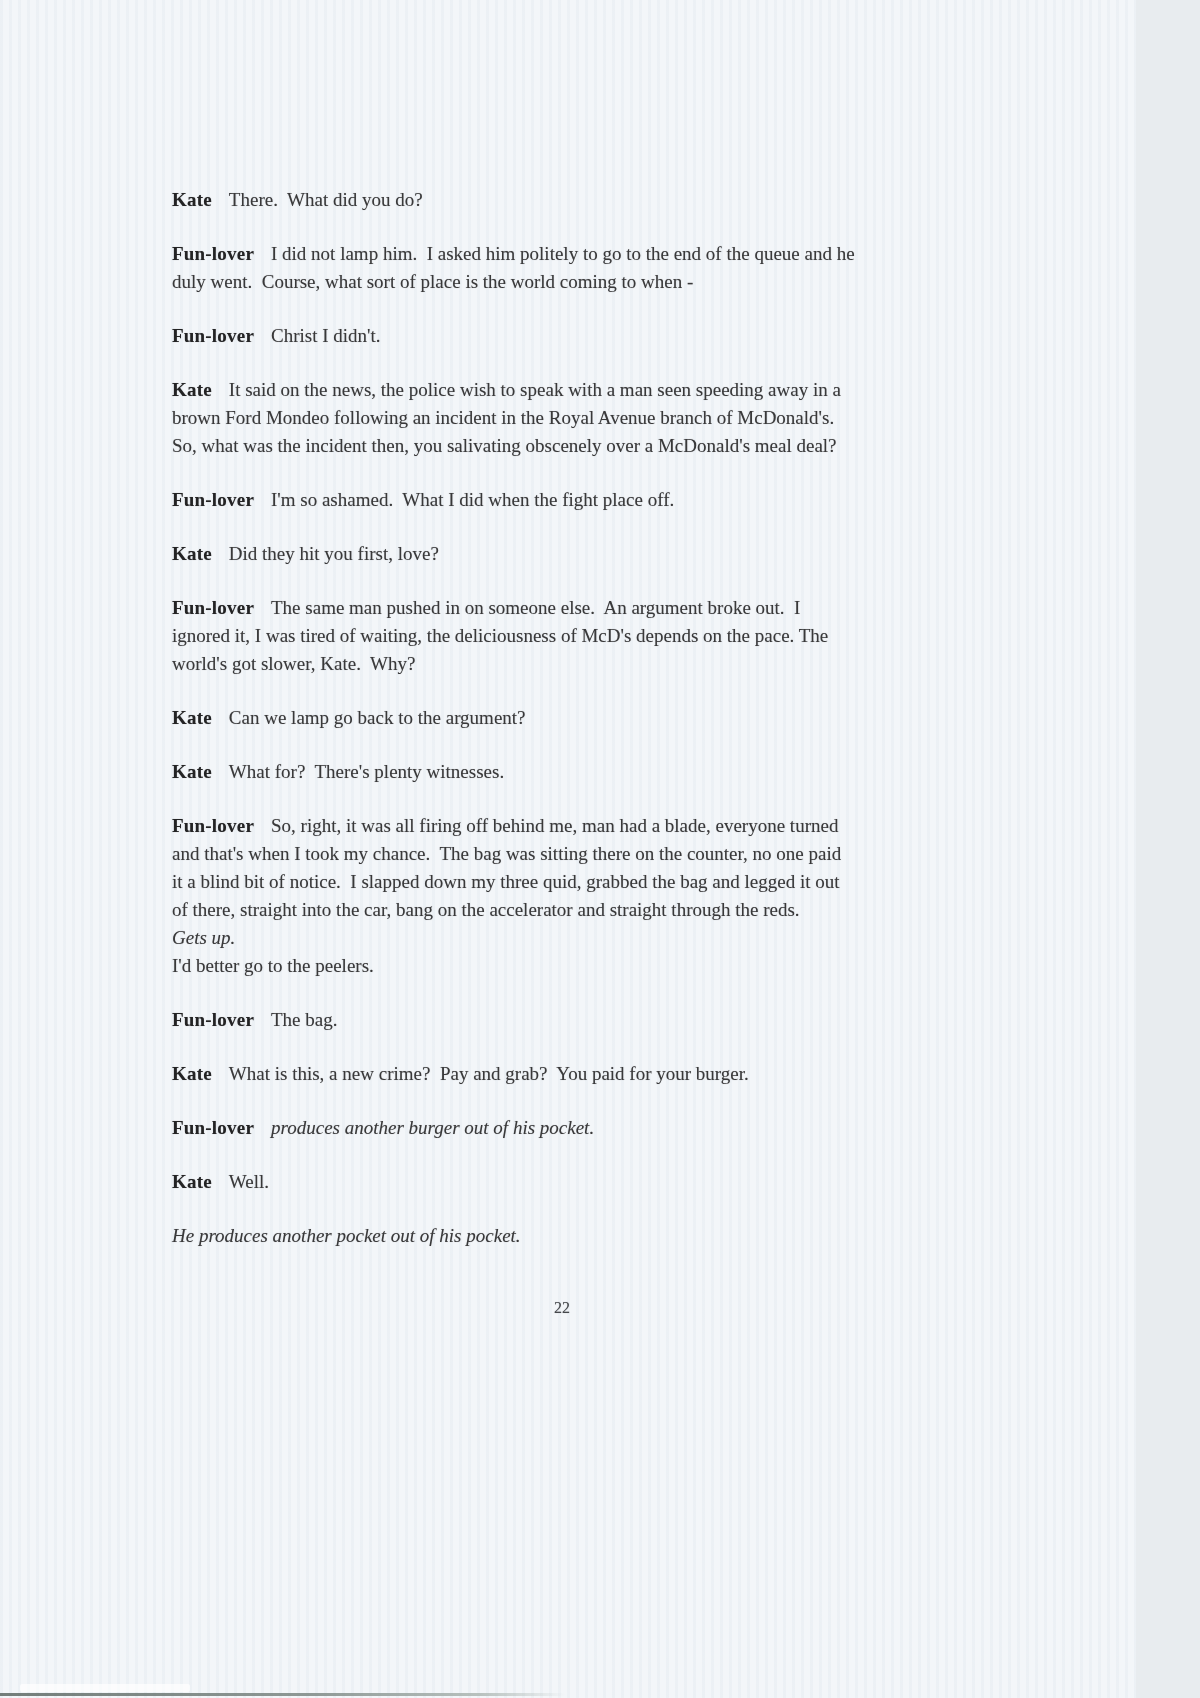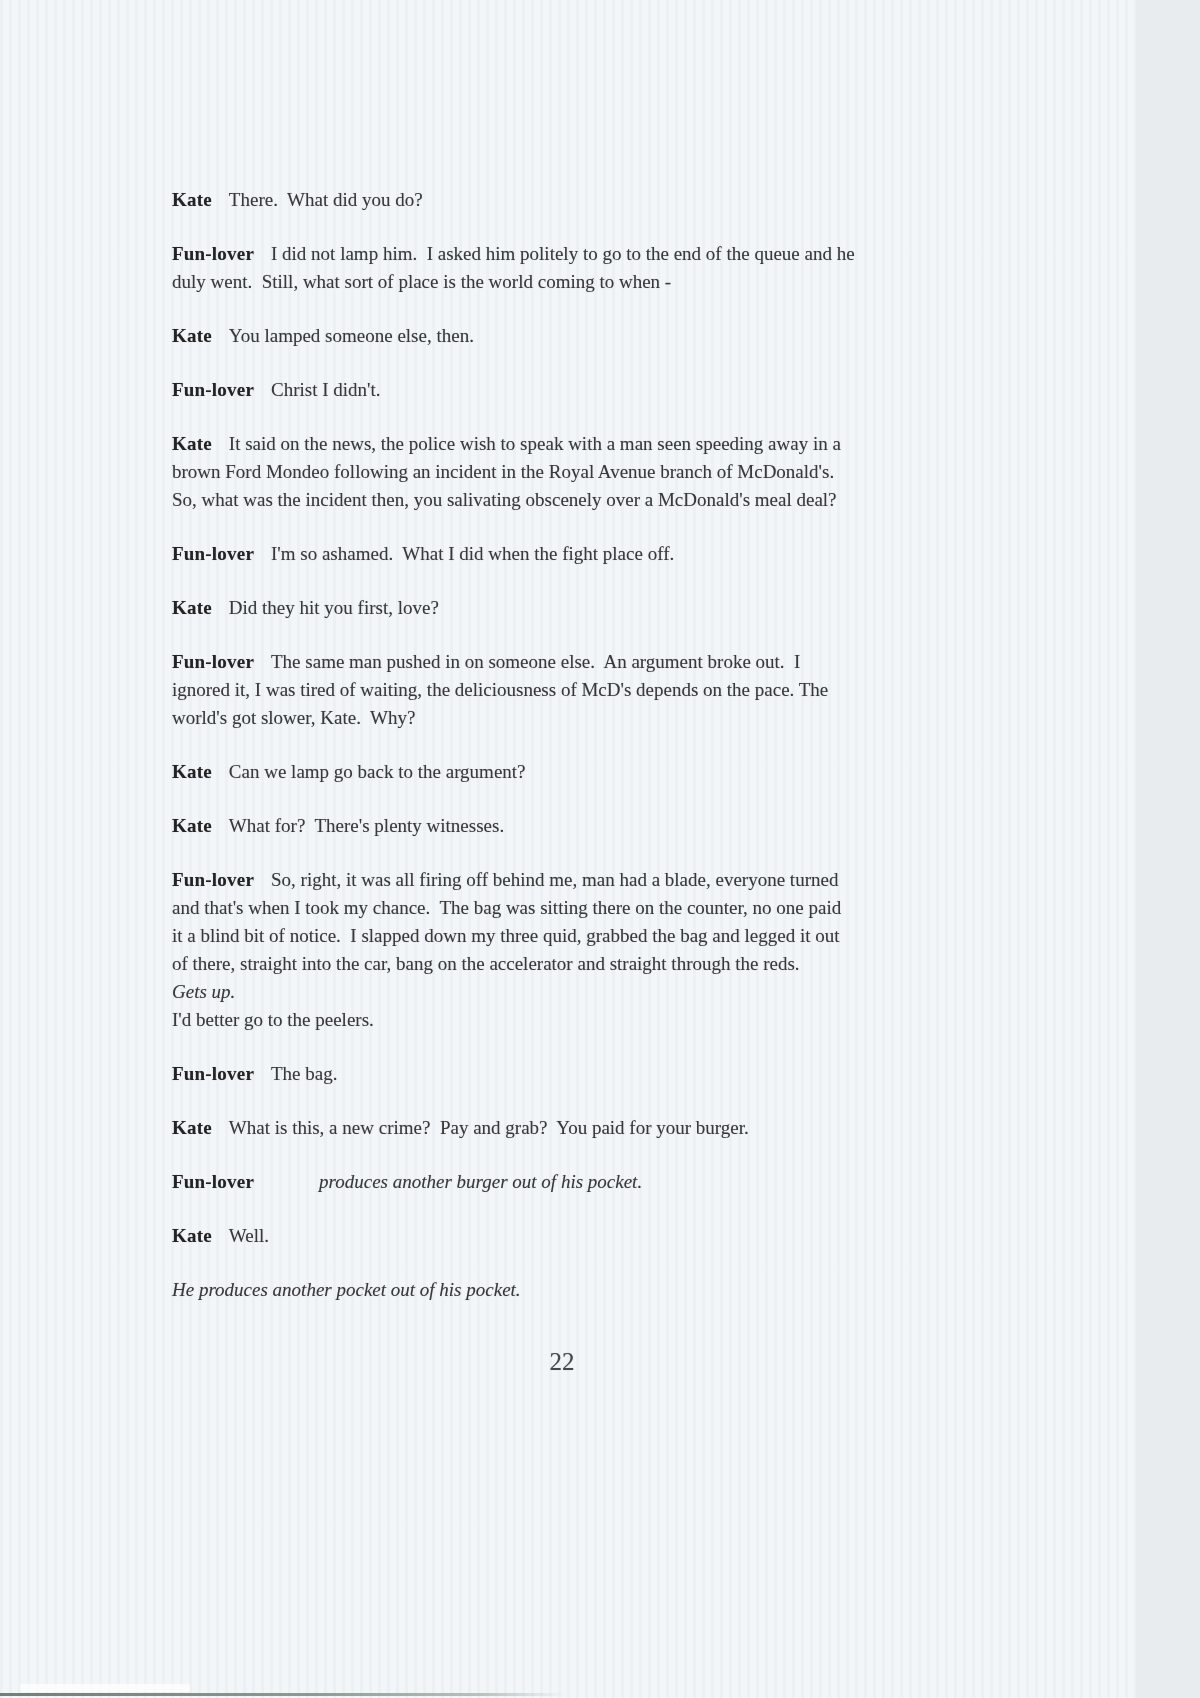--- a/index.html
+++ b/index.html
@@ -37,27 +37,27 @@
     margin: 0 0 26px 0;
     white-space: pre-wrap;
   }
   .speaker {
     font-weight: bold;
     color: #232324;
     margin-right: 17px;
     letter-spacing: 0.2px;
   }
   .stage-line { display: block; font-style: italic; }
-  .stage-inline { font-style: italic; margin-left: 48px; }
+  .stage-inline { font-style: italic; }
   .stage-full { font-style: italic; }
   .page-number {
     margin-top: 44px;
     width: 780px;
     text-align: center;
-    font-size: 25px;
+    font-size: 16px;
     color: #45484c;
   }
   .bottom-scan-line {
     position: absolute;
     left: 0;
     bottom: 2px;
     width: 565px;
     height: 3px;
     background: linear-gradient(90deg, #5d6864 0%, #7d8884 55%, #aeb8b4 85%, rgba(174,184,180,0) 100%);
     opacity: 0.85;
@@ -76,23 +76,22 @@
 <body>
 
 <div class="page">
   <div class="content">
 
     <p class="block"><span class="speaker">Kate</span><span>There.  What did you do?</span></p>
 
 
 
     <p class="block"><span class="speaker">Fun-lover</span><span>I did not lamp him.  I asked him politely to go to the end of the queue and he
-duly went.  Still, what sort of place is the world coming to when -</span></p>
+duly went.  Course, what sort of place is the world coming to when -</span></p>
 
-    <p class="block"><span class="speaker">Kate</span><span>You lamped someone else, then.</span></p>
 
     <p class="block"><span class="speaker">Fun-lover</span><span>Christ I didn't.</span></p>
 
     <p class="block"><span class="speaker">Kate</span><span>It said on the news, the police wish to speak with a man seen speeding away in a
 brown Ford Mondeo following an incident in the Royal Avenue branch of McDonald's.
 So, what was the incident then, you salivating obscenely over a McDonald's meal deal?</span></p>
 
     <p class="block"><span class="speaker">Fun-lover</span><span>I'm so ashamed.  What I did when the fight place off.</span></p>
 
     <p class="block"><span class="speaker">Kate</span><span>Did they hit you first, love?</span></p>

